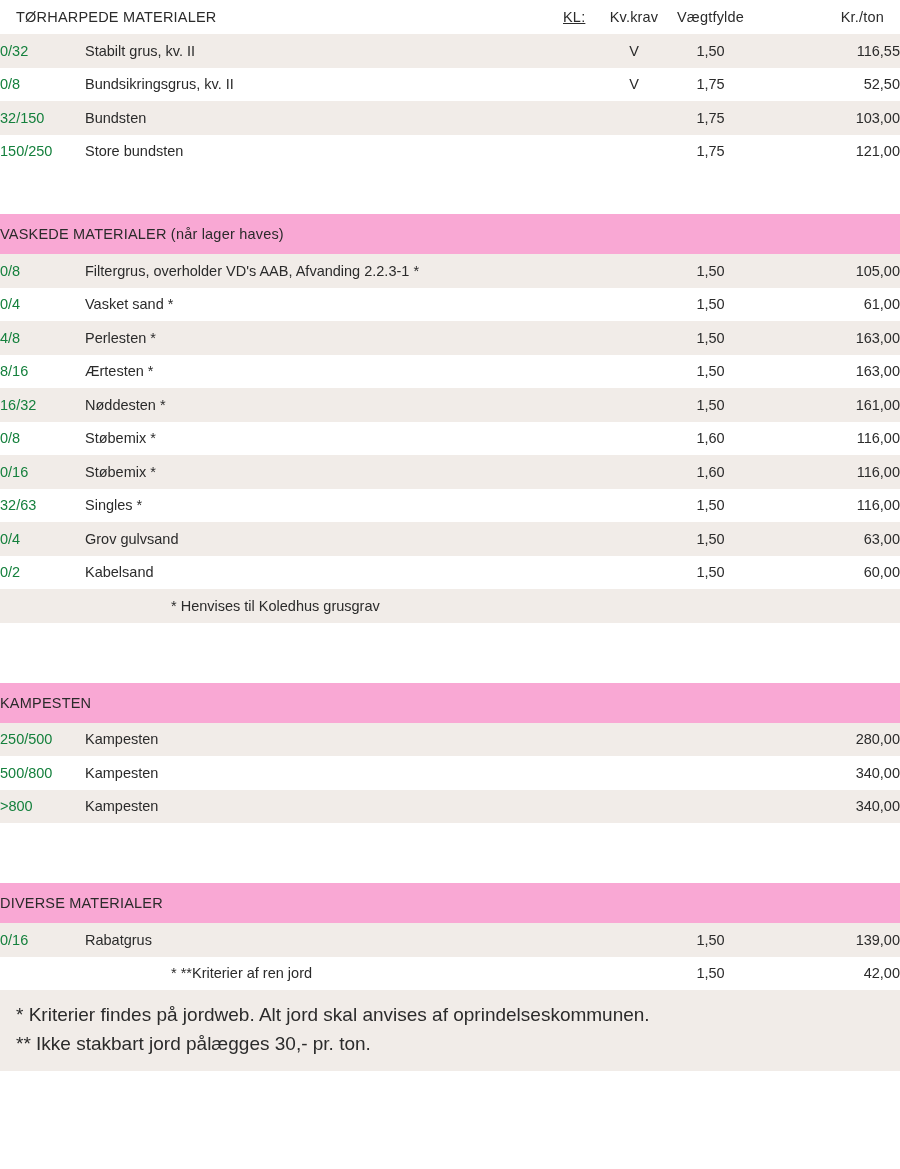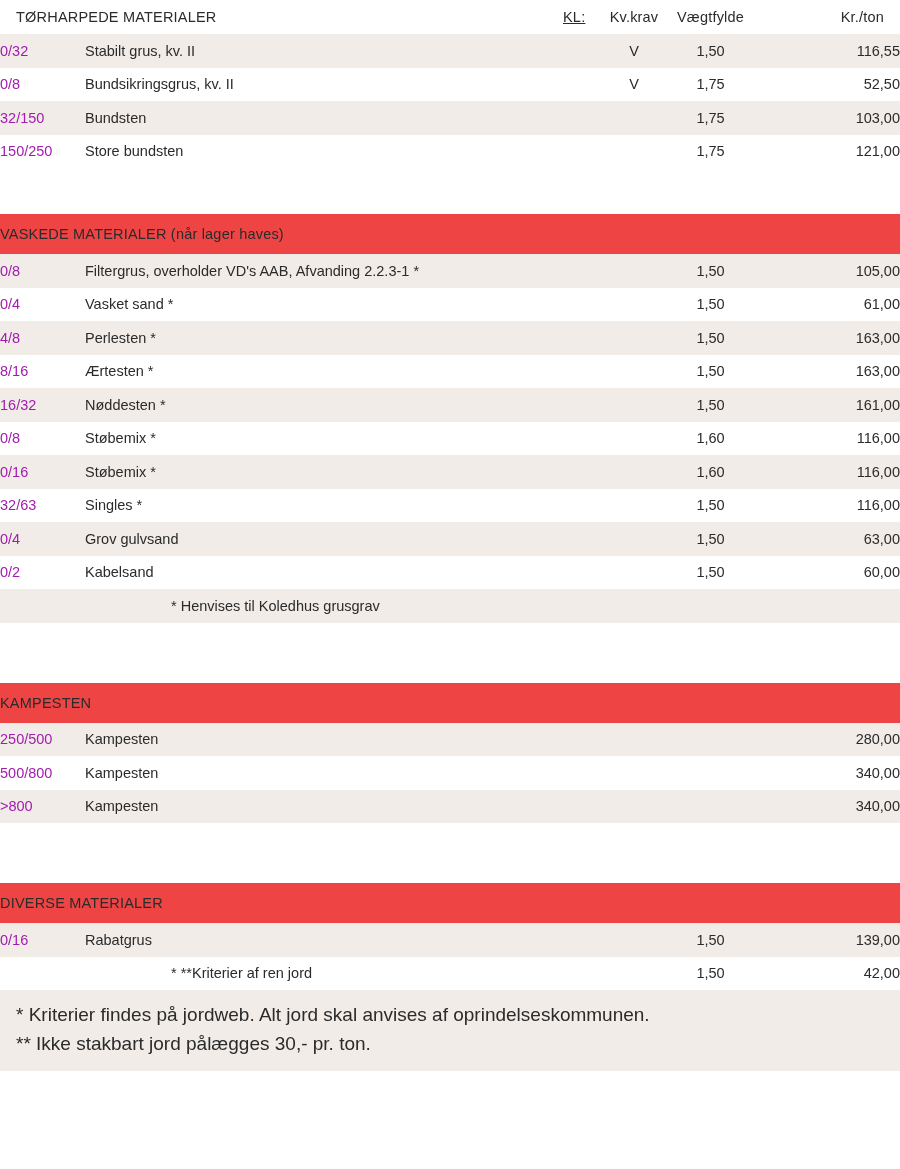--- a/index.html
+++ b/index.html
@@ -64,21 +64,21 @@
 
   tr.data td {
     height: 33.5px;
     font-size: 14.5px;
   }
   tr.shade td { background: #f1ece8; }
   tr.plain td { background: #ffffff; }
 
   td.size {
     padding-left: 16px;
-    color: #a21caf;
+    color: #15803d;
     white-space: nowrap;
   }
   td.desc {
     padding-left: 20px;
     color: #2b2b2b;
   }
   td.desc.indent {
     padding-left: 86px;
     margin-top: 18px;
   }
@@ -95,21 +95,21 @@
   }
   tr.gap-xl td {
     height: 60px;
     background: #ffffff;
   }
   .section-title td {
     height: 40px;
     padding-left: 16px;
     font-size: 14.5px;
     letter-spacing: 0.2px;
-    background: #ef4444;
+    background: #f9a8d4;
     vertical-align: bottom;
     padding-bottom: 6px;
   }
   .footnote-block {
     background: #f1ece8;
     padding: 10px 16px 12px 16px;
     width: 900px;
     box-sizing: border-box;
   }
   .footnote-line {

